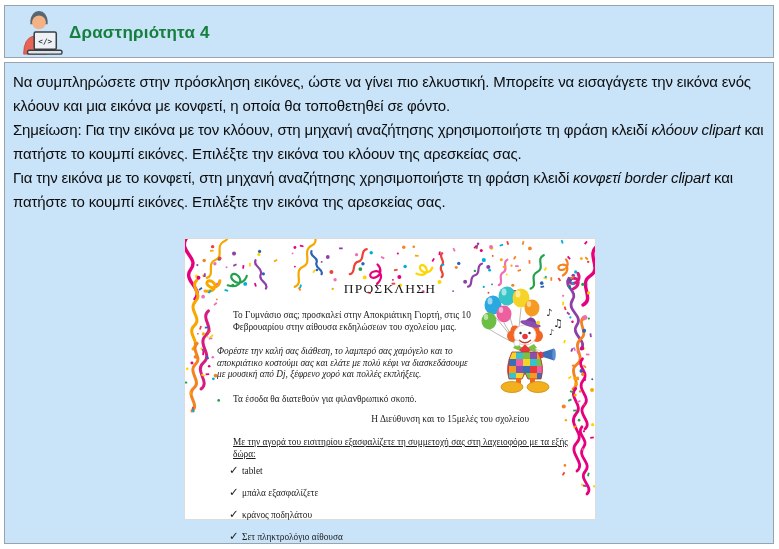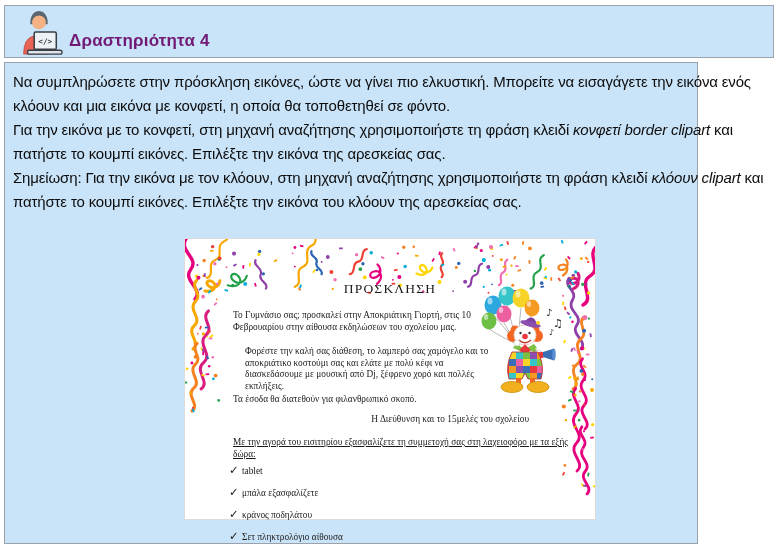--- a/index.html
+++ b/index.html
@@ -7,26 +7,26 @@
     width:779px; height:549px; position:relative;
     background:#ffffff; overflow:hidden;
     font-family:"Liberation Sans", sans-serif;
     color:#111;
   }
   .panel {
     position:absolute; box-sizing:border-box;
     background:#c9e3f8; border:1px solid #9aa3ad;
   }
   #header-panel { left:4px; top:5px; width:770px; height:53px; }
-  #content-panel { left:4px; top:62px; width:694px; height:482px; }
+  #content-panel { left:4px; top:62px; width:770px; height:482px; }
 
   #header-icon { position:absolute; left:10px; top:3px; width:48px; height:48px; }
   #header-title {
     position:absolute; left:64px; top:17px;
-    font-size:17px; font-weight:bold; color:#701a75; letter-spacing:.2px;margin-top:8px;
+    font-size:17px; font-weight:bold; color:#15803d; letter-spacing:.2px;
   }
 
   #instructions {
     position:absolute; left:8px; top:7px; width:756px;
     font-size:15px; line-height:24px; letter-spacing:-0.15px; color:#0d0d0d;
   }
   #instructions p { margin:0; }
   #instructions i { font-style:italic; }
 
   
@@ -39,21 +39,21 @@
   #confetti-svg, #clown-svg { position:absolute; pointer-events:none; }
   #confetti-svg { left:0; top:0; }
   #clown-svg { left:288px; top:44px; }
 
   #inv-title {
     left:0; right:0; top:42px; text-align:center;
     font-weight:normal; font-size:13.5px; letter-spacing:1.2px;
   }
   .inv-text { font-size:9.3px; line-height:11.6px;margin-top:8px; }
   #inv-p1 { left:48px; top:63px;  width:252px; }
-  #inv-p2 { left:60px; top:99px;  width:258px; }
+  #inv-p2 { left:32px; top:99px;  width:258px;font-style:italic; }
   #inv-p3 { left:48px; top:147px; width:260px; }
   #inv-sign { right:66px; top:167px; text-align:right; width:250px; }
   #inv-p4 { left:48px; top:190px; width:336px;text-decoration:underline; }
   #inv-gifts { left:44px; top:221px; }
   .gift-item { font-size:9.3px; line-height:21px; white-space:nowrap; }
   .gift-check {
     display:inline-block; width:13px; font-size:11.5px;
     font-family:"DejaVu Sans", sans-serif; color:#222;
   }
 </style>
@@ -79,22 +79,22 @@
 
     <path d="M14,43 h32 q2,0 2,2 t-2,2 h-32 q-2,0 -2,-2 t2,-2 z" fill="#dfe4ea" stroke="#3a3f44" stroke-width="1.4"></path>
   </svg>
   <div id="header-title">Δραστηριότητα 4</div>
 </div>
 
 <div class="panel" id="content-panel">
 
   <div id="instructions">
     <p><span>Να συμπληρώσετε στην πρόσκληση εικόνες, ώστε να γίνει πιο ελκυστική. Μπορείτε να εισαγάγετε την εικόνα ενός κλόουν και μια εικόνα με κονφετί, η οποία θα τοποθετηθεί σε φόντο.</span></p>
+    <p><span>Σημείωση: Για την εικόνα με τον κλόουν, στη μηχανή αναζήτησης χρησιμοποιήστε τη φράση κλειδί </span><i>κλόουν clipart</i><span>  και πατήστε το κουμπί εικόνες. Επιλέξτε την εικόνα του κλόουν της αρεσκείας σας.</span></p>
     <p><span>Για την εικόνα με το κονφετί, στη μηχανή αναζήτησης  χρησιμοποιήστε τη φράση κλειδί </span><i>κονφετί border clipart</i><span> και πατήστε το κουμπί εικόνες. Επιλέξτε την εικόνα της αρεσκείας σας.</span></p>
-    <p><span>Σημείωση: Για την εικόνα με τον κλόουν, στη μηχανή αναζήτησης χρησιμοποιήστε τη φράση κλειδί </span><i>κλόουν clipart</i><span>  και πατήστε το κουμπί εικόνες. Επιλέξτε την εικόνα του κλόουν της αρεσκείας σας.</span></p>
   </div>
 
   <div id="invitation">
 
     <svg id="confetti-svg" width="410" height="280">
         <path d="M0,0c7,-6 -7,-13 0,-20c7,-7 -7,-13 0,-21c6,-6 -6,-12 0,-18" transform="translate(21.797282677609473,38.90803623199463) rotate(25.434753000736237) scale(0.990523252915591)" stroke="#f6a800" fill="none" stroke-width="2.2210483131257464" stroke-linecap="round"></path>
         <path d="M0,0c8,-1 10,-8 4,-10c-5,-2 -7,4 -1,5c4,1 8,-3 7,-8" transform="translate(42.73757541831583,46.26234347745776) rotate(26.001798808574677) scale(1.2980958636384456)" stroke="#23a14b" fill="none" stroke-width="1.6947900857133915" stroke-linecap="round"></path>
         <path d="M0,0c5,-4 -5,-9 0,-14c5,-5 -5,-9 0,-14" transform="translate(80.90623041195795,49.509498968720436) rotate(-20.093946028500795) scale(1.0765963168349115)" stroke="#8e3fa8" fill="none" stroke-width="2.043477174868837" stroke-linecap="round"></path>
         <path d="M0,0c7,-6 -7,-13 0,-20c7,-7 -7,-13 0,-21c6,-6 -6,-12 0,-18" transform="translate(109.72419034736231,47.84279802814126) rotate(22.411963921040297) scale(1.0878811737056822)" stroke="#f6a800" fill="none" stroke-width="2.0222796875012317" stroke-linecap="round"></path>
         <path d="M0,0c5,-4 -5,-9 0,-14c5,-5 -5,-9 0,-14" transform="translate(136.53041196102276,35.17392050102353) rotate(-23.553099427372217) scale(0.8957841485273093)" stroke="#2d63b4" fill="none" stroke-width="2.4559487948261345" stroke-linecap="round"></path>

